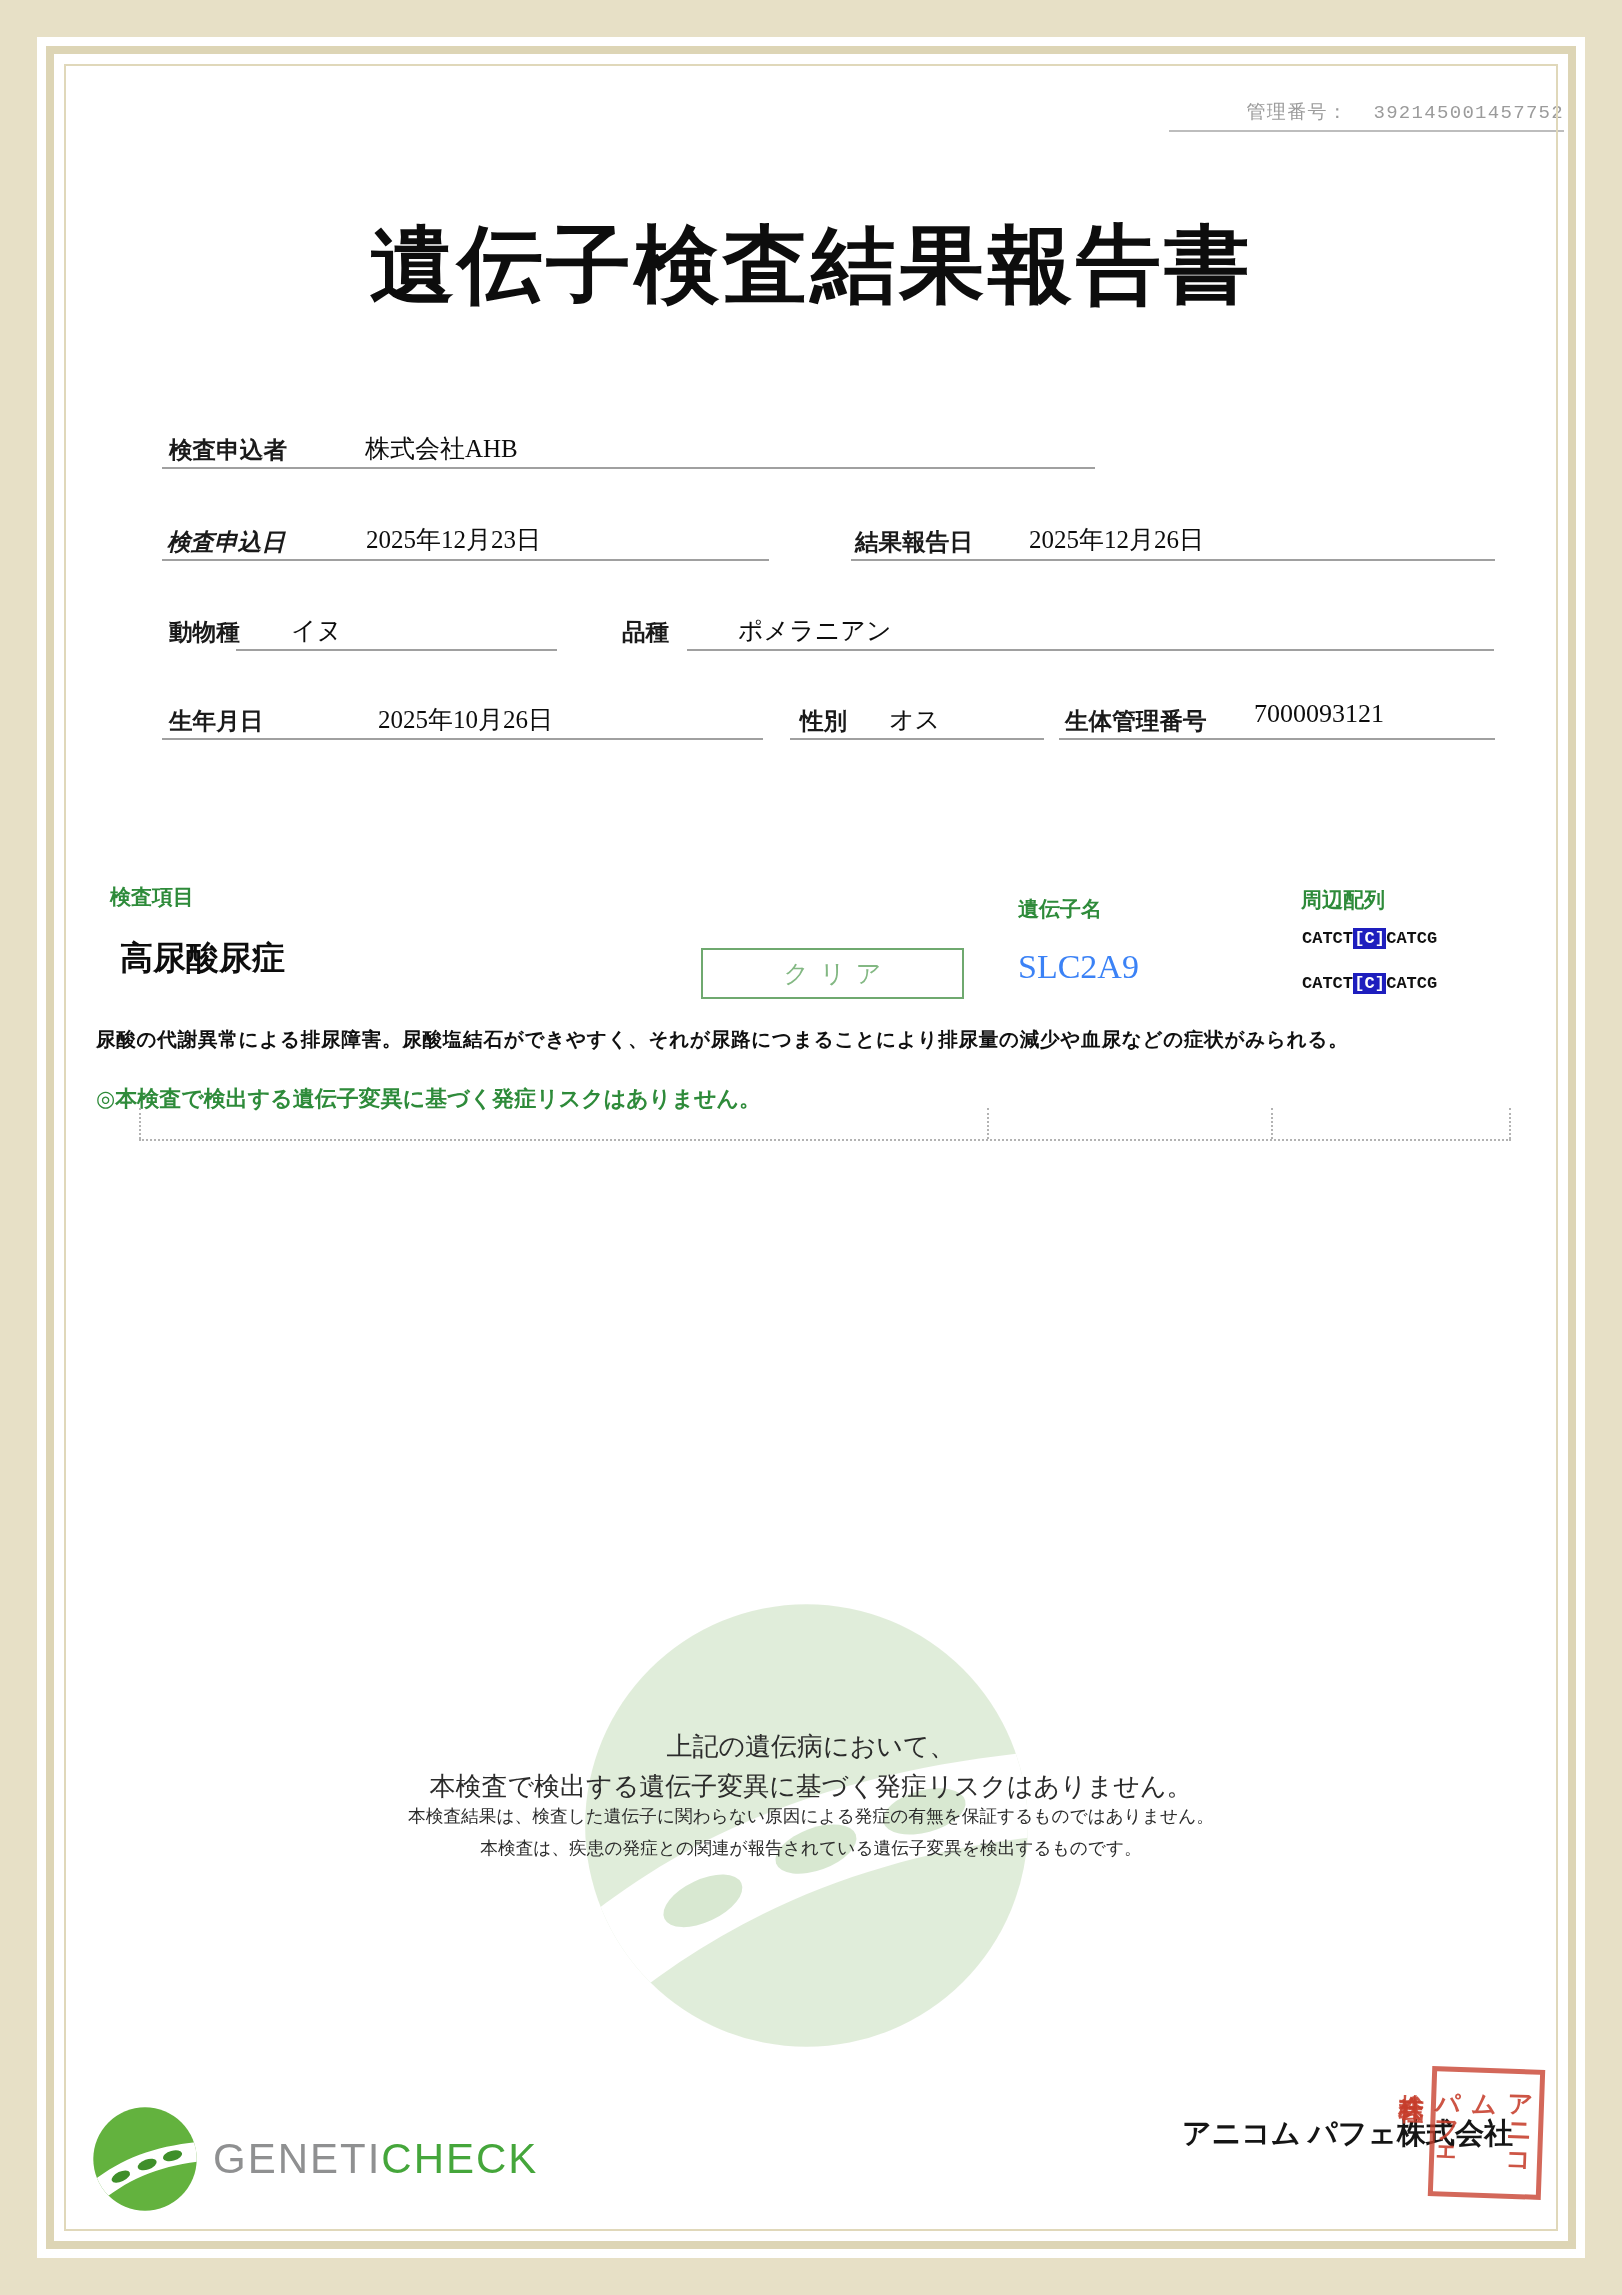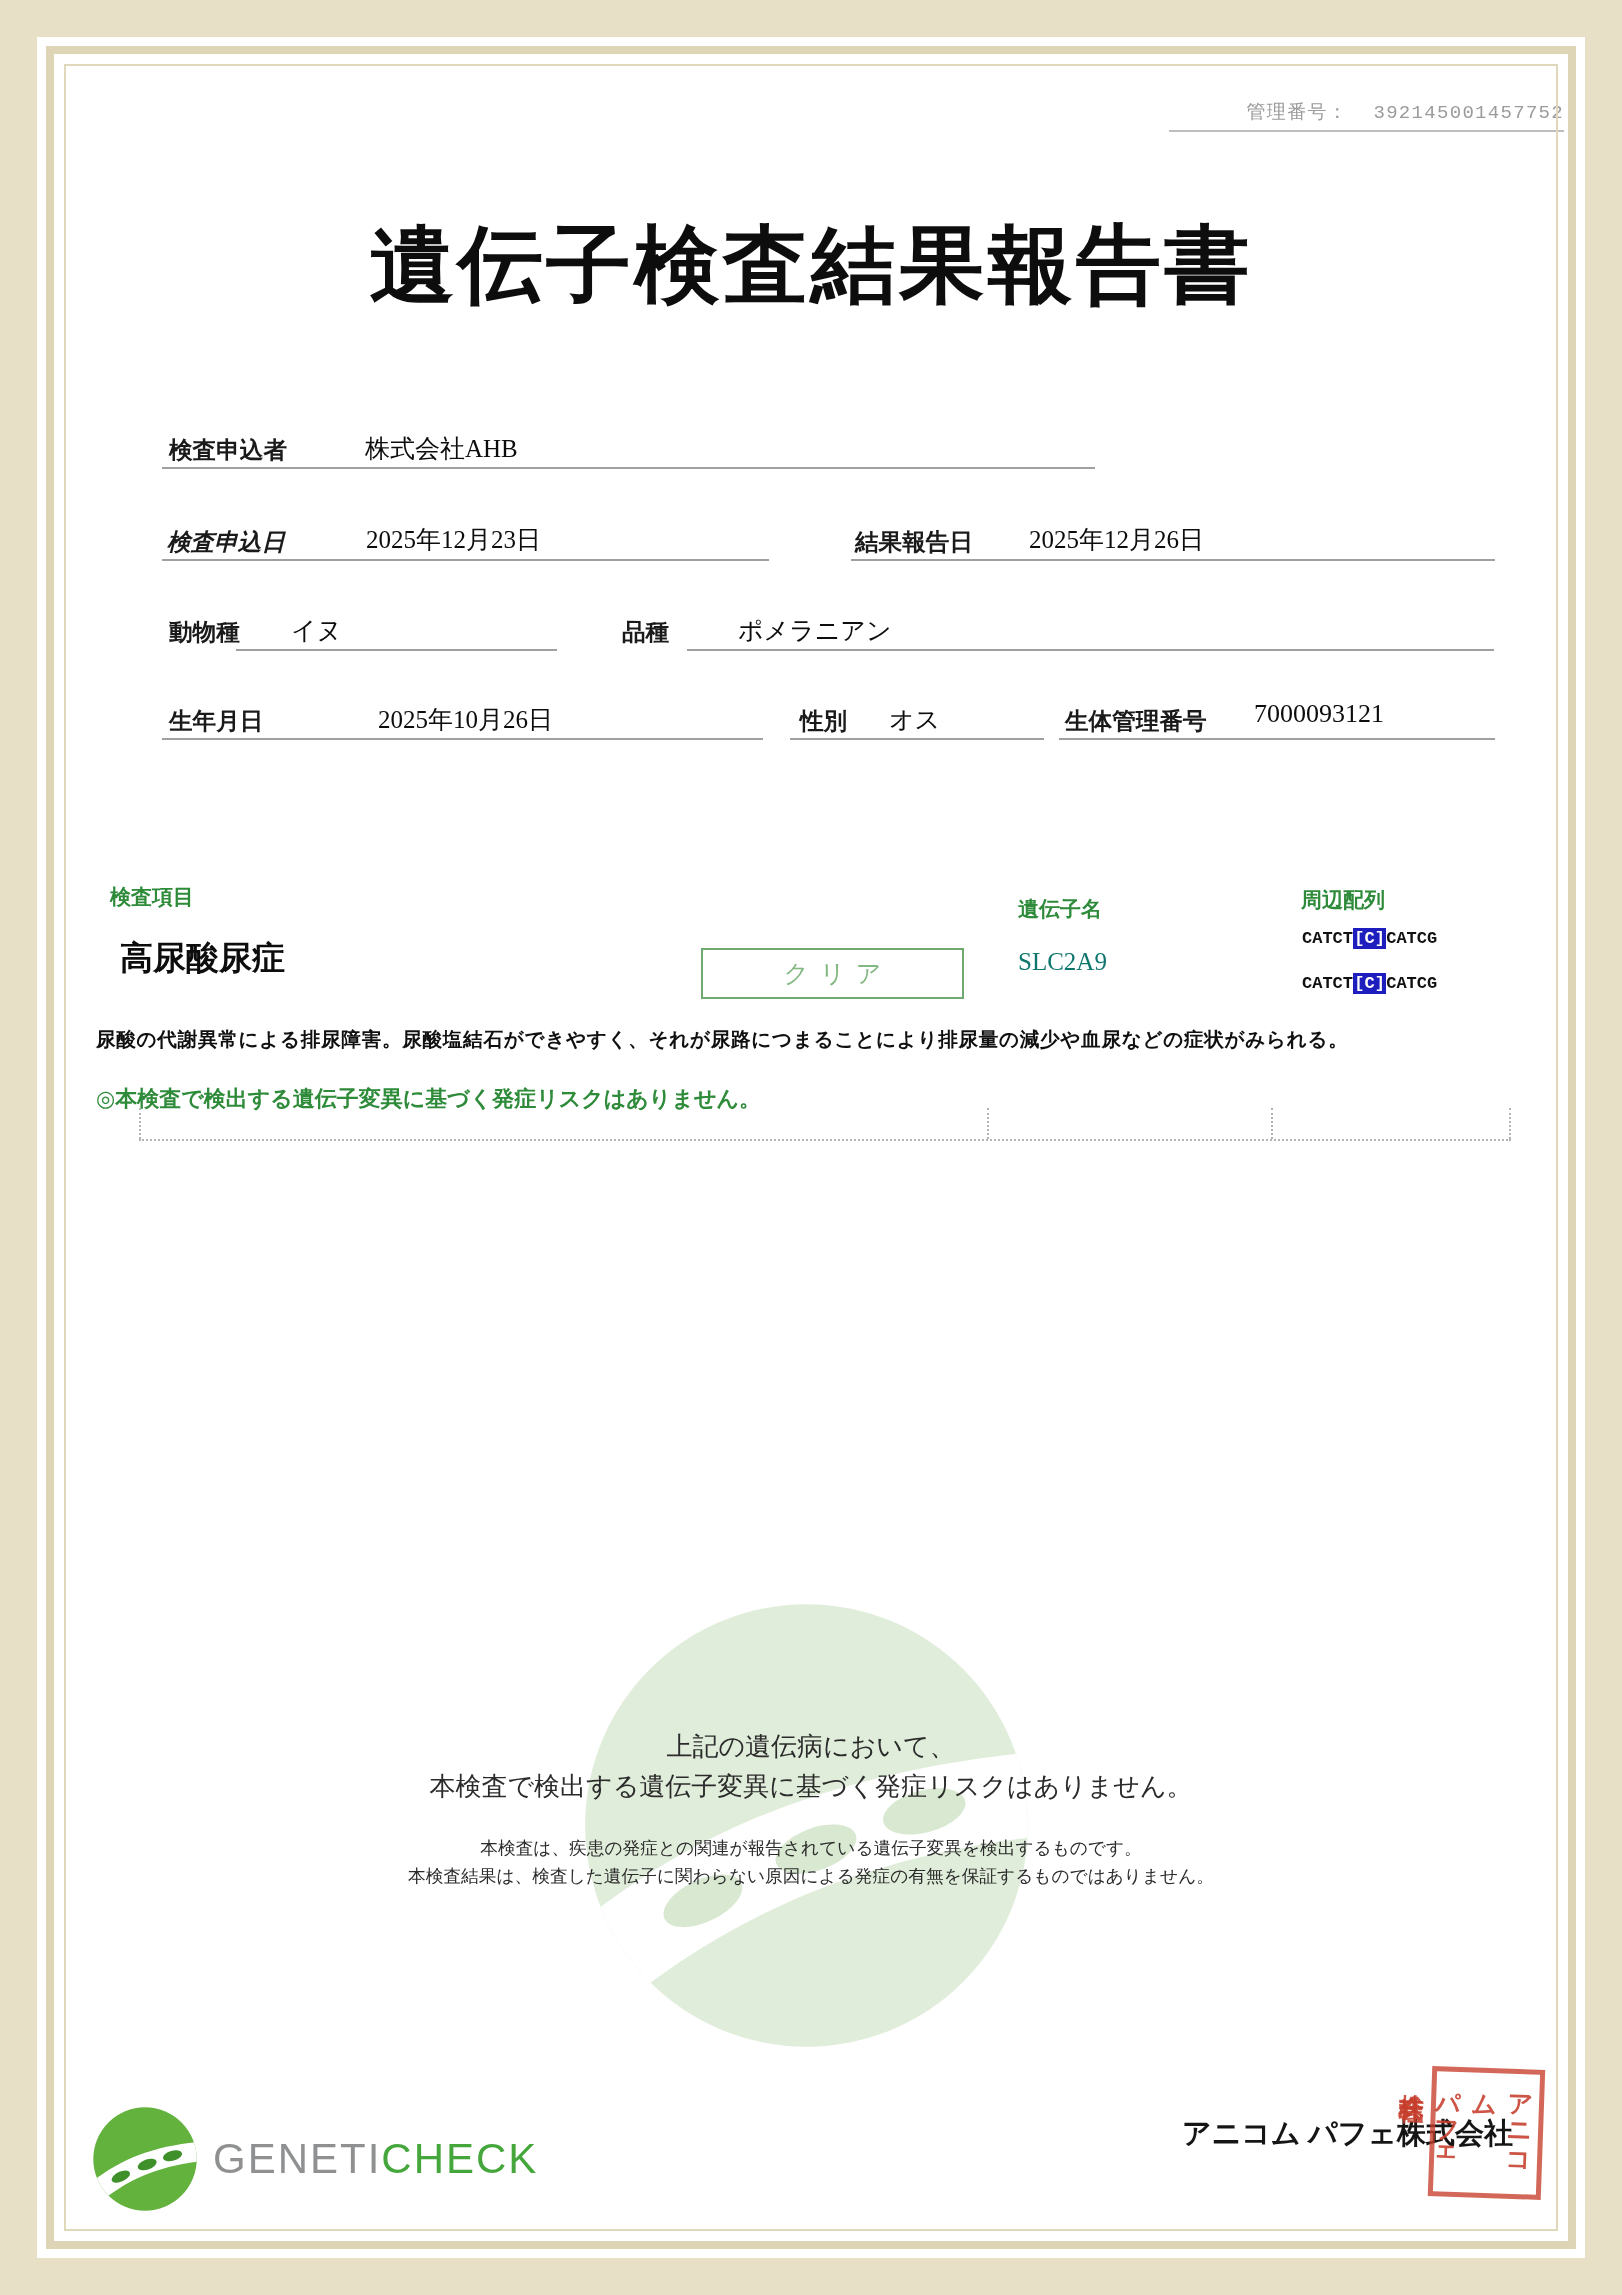--- a/index.html
+++ b/index.html
@@ -28,21 +28,21 @@
   .green-h { font-family:"Liberation Sans","DejaVu Sans",sans-serif;
              font-weight:700; color:#2e8b3a; font-size:21px; }
 
   .disease { font-size:33px; font-weight:600; color:#0d0d0d;margin-left:24px; }
 
   .clear-box { left:701px; top:948px; width:259px; height:47px; border:2px solid #6fa96f;
                display:flex; align-items:center; justify-content:center; }
   .clear-box span { font-family:"Liberation Sans","DejaVu Sans",sans-serif;
                     font-size:25px; color:#83b883; letter-spacing:10.5px; padding-left:10.5px; }
 
-  .gene { font-size:25px; color:#0f766e; }
+  .gene { font-size:34px; color:#3b82f6; }
 
   .seq { font-family:"Liberation Mono","DejaVu Sans Mono",monospace; font-size:17px;
          font-weight:700; color:#111; letter-spacing:0; }
   .seq .variant { background:#1e1ebe; color:#ffffff; padding:0.7px 1.3px; }
 
   .descr { font-size:19.6px; font-weight:700; color:#101010; letter-spacing:0.7px; white-space:nowrap; }
   .risk  { font-family:"Liberation Sans","DejaVu Sans",sans-serif;
            font-size:22px; font-weight:700; color:#2e8b3a; white-space:nowrap; }
 
   .dot-h { border-top:2px dotted #b3b3b3; }
@@ -156,21 +156,21 @@
         <ellipse cx="28" cy="66" rx="9" ry="4.5" fill="#7fb46b" transform="rotate(-25 28 66)"></ellipse>
         <ellipse cx="52" cy="55" rx="9" ry="4.5" fill="#7fb46b" transform="rotate(-20 52 55)"></ellipse>
         <ellipse cx="75" cy="47" rx="9" ry="4.5" fill="#7fb46b" transform="rotate(-15 75 47)"></ellipse>
       </g>
     </svg>
   </div>
 
   <div class="abs sum-line sum-big" style="top:1729px;">上記の遺伝病において、</div>
   <div class="abs sum-line sum-big" style="top:1769px;font-family:Liberation Mono, monospace;">本検査で検出する遺伝子変異に基づく発症リスクはありません。</div>
   <div class="abs sum-line sum-small" style="top:1836px;">本検査は、疾患の発症との関連が報告されている遺伝子変異を検出するものです。</div>
-  <div class="abs sum-line sum-small" style="top:1864px;text-align:center;">本検査結果は、検査した遺伝子に関わらない原因による発症の有無を保証するものではありません。</div>
+  <div class="abs sum-line sum-small" style="top:1804px;text-align:center;">本検査結果は、検査した遺伝子に関わらない原因による発症の有無を保証するものではありません。</div>
 
   <div class="abs footer-logo">
     <span class="logo-mark">
       <svg viewBox="0 0 100 100" width="110" height="110">
         <defs>
             <clipPath id="lg-clip">
               <circle cx="50" cy="50" r="47"></circle>
             </clipPath>
           </defs>
         <circle cx="50" cy="50" r="47" fill="#63b23e"></circle>

